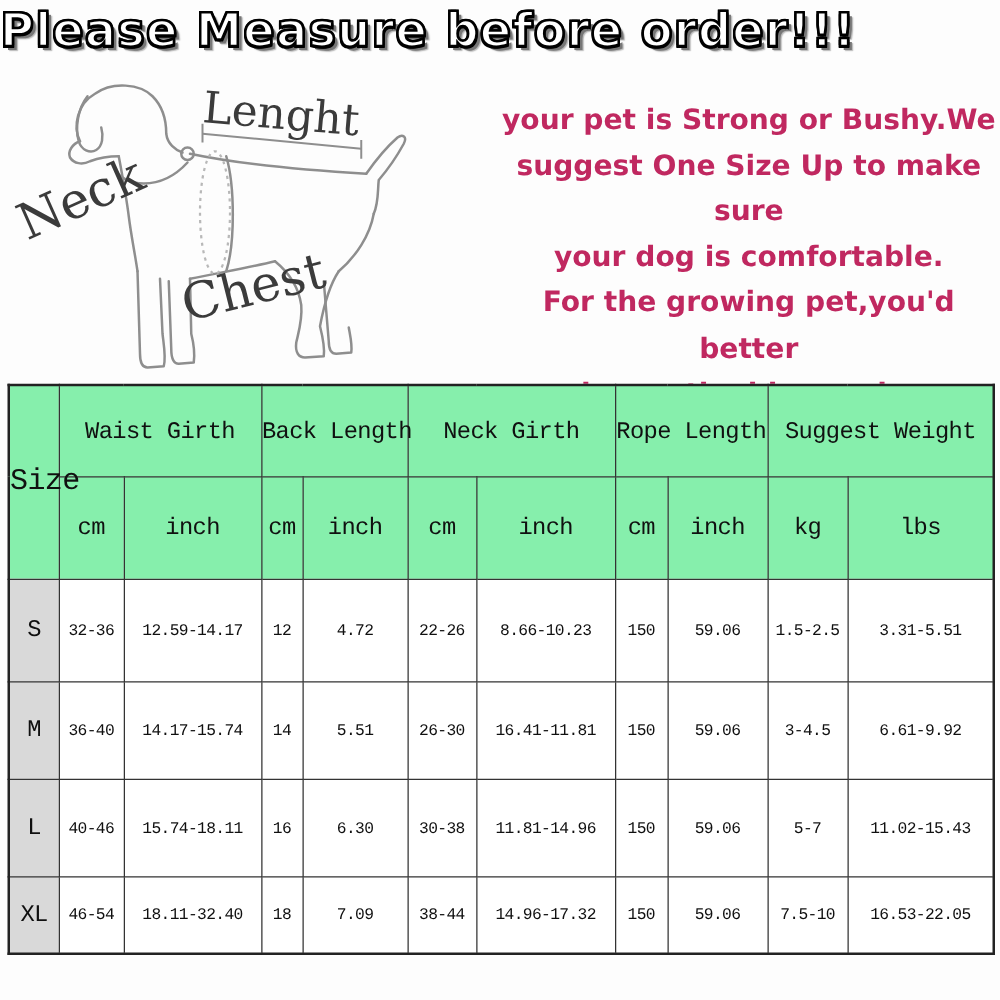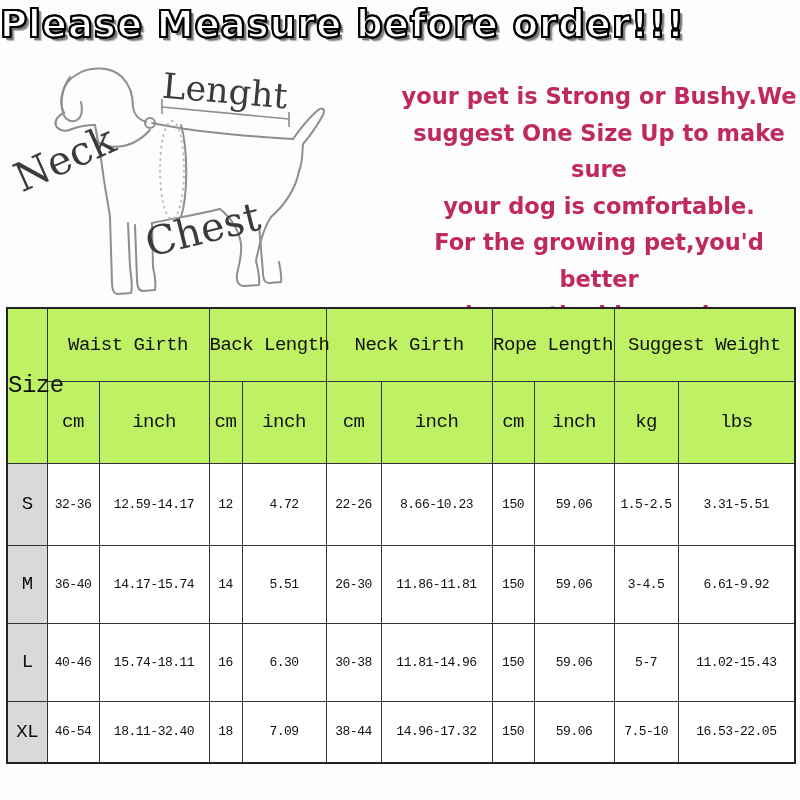--- a/index.html
+++ b/index.html
@@ -49,21 +49,21 @@
     font-family:"Liberation Mono","DejaVu Sans Mono",monospace;
     color:#101010;
     background:#ffffff;
   }
   .size-table th,.size-table td{
     border:1.5px solid #333;
     text-align:center;vertical-align:middle;
     padding:0;font-weight:normal;
     white-space:nowrap;
   }
-  .size-table th{background:#bef264;font-size:19px;letter-spacing:-0.5px;}
+  .size-table th{background:#86efac;font-size:19px;letter-spacing:-0.5px;}
   .size-table td{font-size:13px;letter-spacing:-0.5px;}
   .size-table td.size-cell{background:#d9d9d9;font-size:19px;}
   .size-table th.size-head{font-size:24px;}
   .r-group{height:73px;}
   .r-units{height:82px;}
   .r-s{height:82px;}
   .r-m{height:78px;}
   .r-l{height:78px;}
   .r-xl{height:62px;}
 </style>
@@ -177,21 +177,21 @@
         <td>1.5-2.5</td>
         <td>3.31-5.51</td>
       </tr>
       <tr class="r-m">
         <td class="size-cell">M</td>
         <td>36-40</td>
         <td>14.17-15.74</td>
         <td>14</td>
         <td>5.51</td>
         <td>26-30</td>
-        <td>11.86-11.81</td>
+        <td>16.41-11.81</td>
         <td>150</td>
         <td>59.06</td>
         <td>3-4.5</td>
         <td>6.61-9.92</td>
       </tr>
       <tr class="r-l">
         <td class="size-cell">L</td>
         <td>40-46</td>
         <td>15.74-18.11</td>
         <td>16</td>

